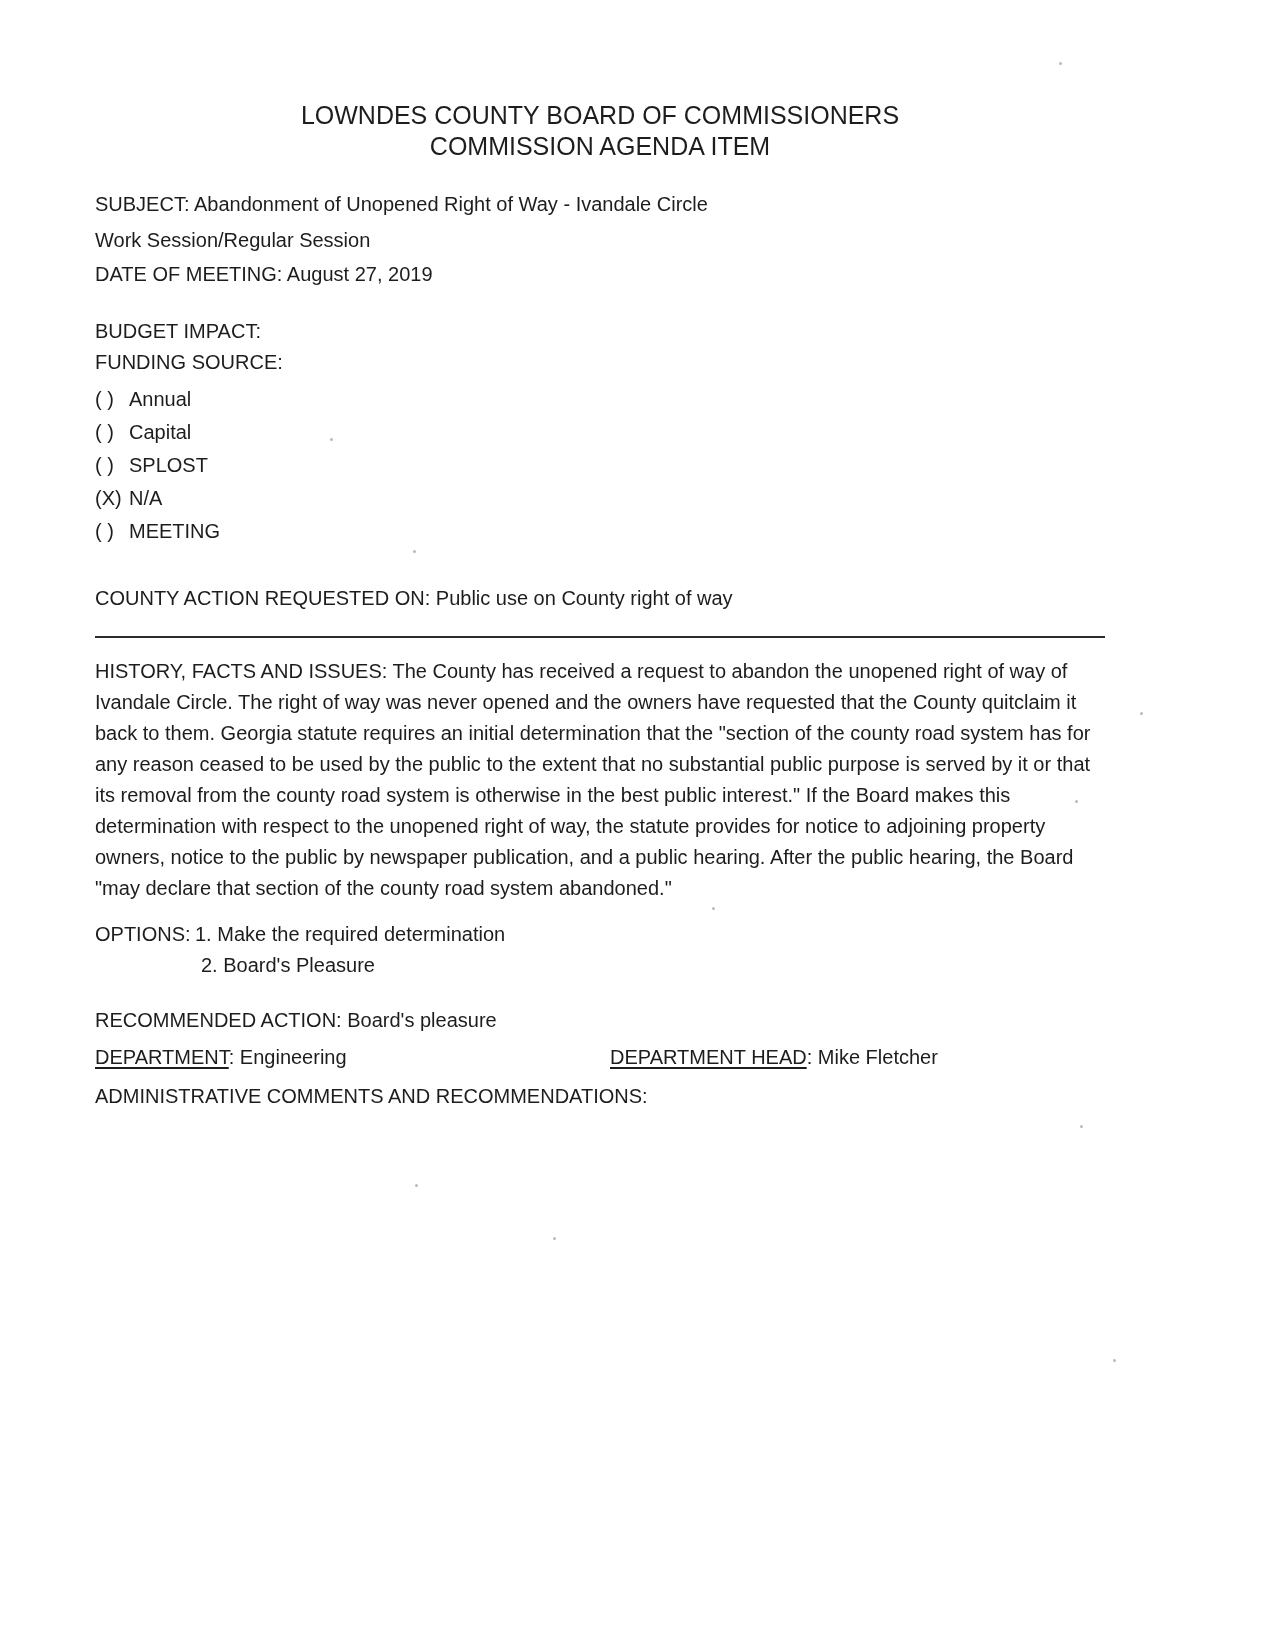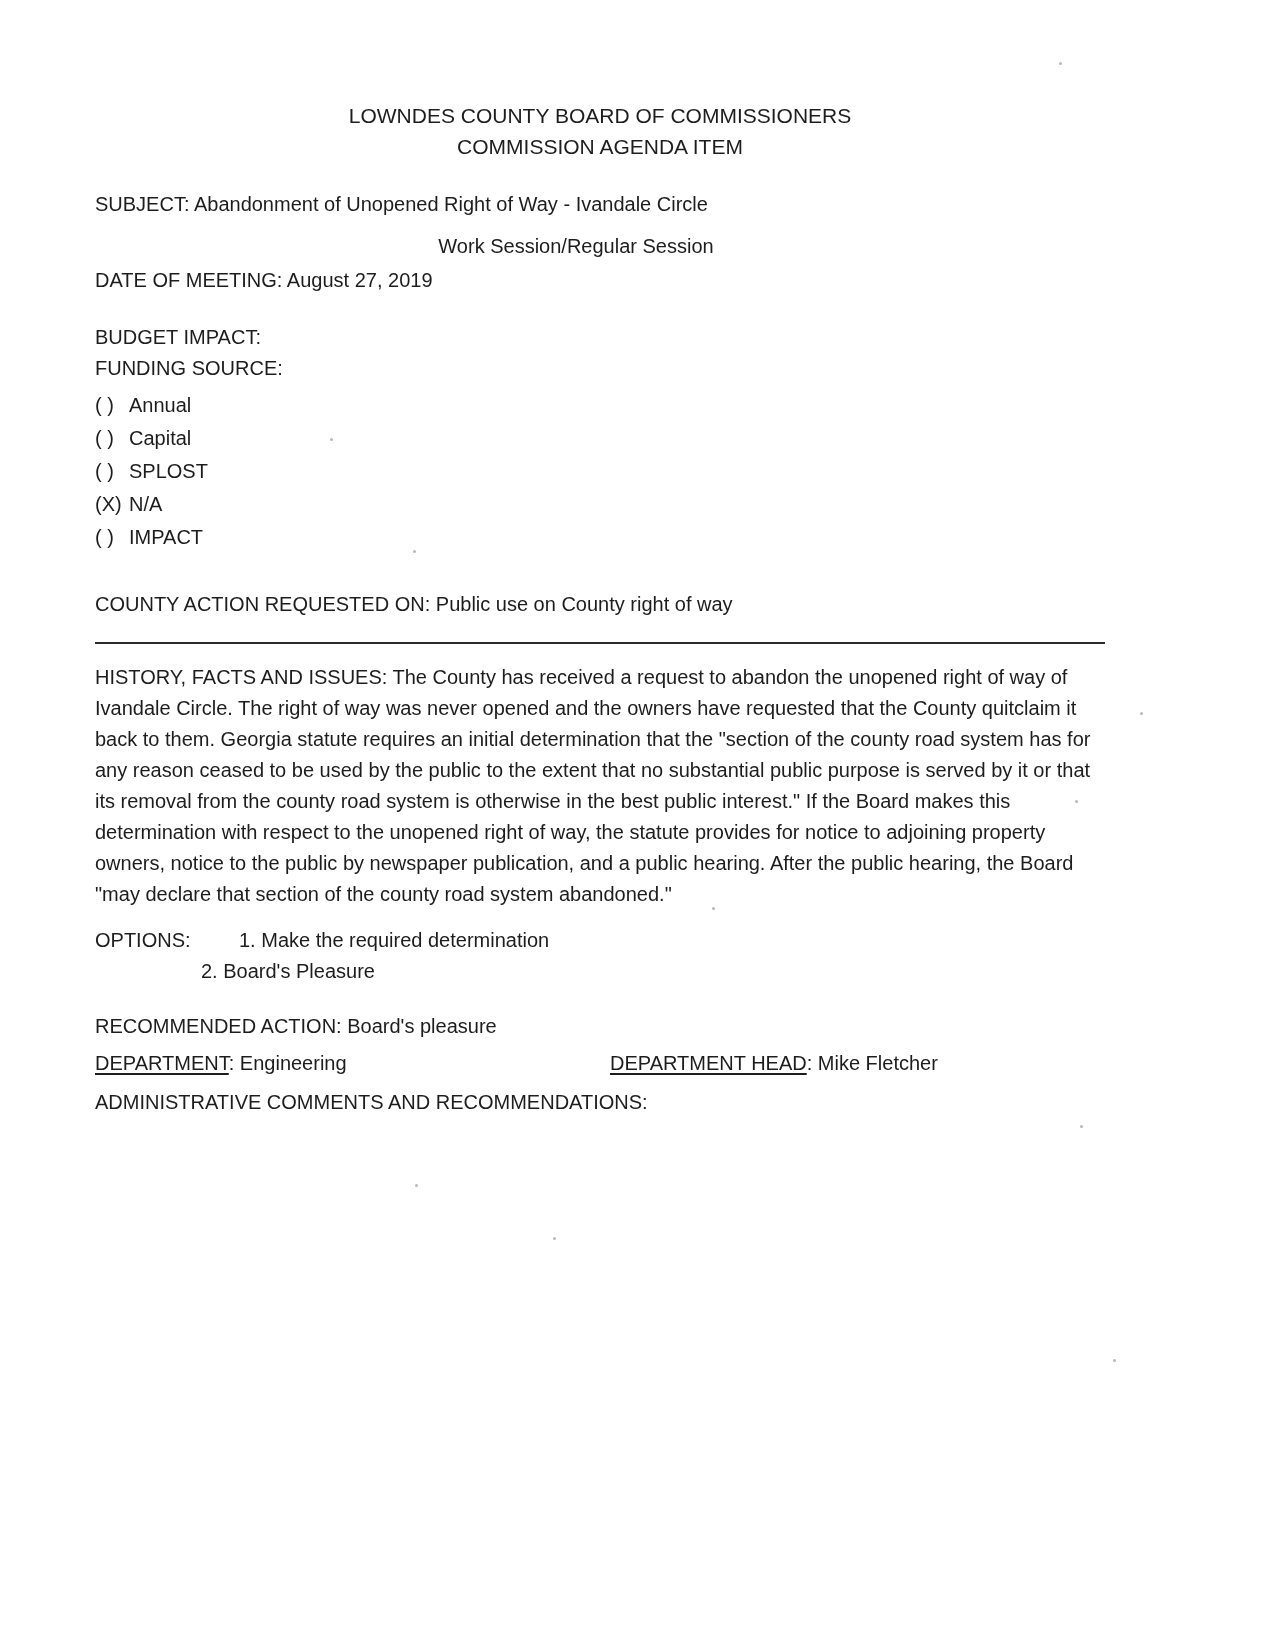--- a/index.html
+++ b/index.html
@@ -16,27 +16,27 @@
     box-sizing: border-box;
     padding: 100px 170px 0 95px;
     font-family: "Liberation Sans", "DejaVu Sans", sans-serif;
     font-size: 20px;
     line-height: 31px;
     color: #1d1d1d;
     -webkit-font-smoothing: antialiased;
   }
   .doc-header {
     text-align: center;
-    font-size: 21px;
+    font-size: 25px;
   }
   .line { white-space: nowrap; }
   .subject { margin-top: 27px; }
   .session {
-    margin-top: 11px;
-    text-align: center;
+    margin-top: 5px;
+    text-align: left;
     padding-right: 48px;
   }
   .date { margin-top: 3px; }
   .budget-impact { margin-top: 26px; }
   .funding-source { margin-top: 0; }
   .checkbox-group { margin-top: 5px; }
   .checkbox-row { line-height: 33px; }
   .checkbox-row .marker {
     display: inline-block;
     min-width: 34px;
@@ -44,21 +44,21 @@
   .county-action {
     margin-top: 35px;
     border-bottom: 2px solid #2c2c2c;
     padding-bottom: 22px;
   }
   .history {
     margin-top: 18px;
     white-space: normal;
   }
   .options { margin-top: 15px; }
-  .options-row { display: flex; gap: 44px; }
+  .options-row { display: flex; }
   .options-label { flex: 0 0 100px; }
   .options-item-2 { margin-left: 106px; }
   .recommended { margin-top: 24px; }
   .department-row {
     margin-top: 6px;
     display: flex;
   }
   .department-cell { flex: 0 0 515px; }
   .underlined {
     text-decoration: underline;
@@ -100,21 +100,21 @@
     <div class="checkbox-row">
       <span class="marker">( )</span><span>Capital</span>
     </div>
     <div class="checkbox-row">
       <span class="marker">( )</span><span>SPLOST</span>
     </div>
     <div class="checkbox-row">
       <span class="marker">(X)</span><span>N/A</span>
     </div>
     <div class="checkbox-row">
-      <span class="marker">( )</span><span>IMPACT</span>
+      <span class="marker">( )</span><span>MEETING</span>
     </div>
   </div>
 
   <div class="line county-action">
     <span>COUNTY ACTION REQUESTED ON:</span><span> Public use on County right of way</span>
   </div>
 
   <div class="history">
     <span>HISTORY, FACTS AND ISSUES:</span><span> The County has received a request to abandon the unopened right of way of Ivandale Circle. The right of way was never opened and the owners have requested that the County quitclaim it back to them. Georgia statute requires an initial determination that the "section of the county road system has for any reason ceased to be used by the public to the extent that no substantial public purpose is served by it or that its removal from the county road system is otherwise in the best public interest." If the Board makes this determination with respect to the unopened right of way, the statute provides for notice to adjoining property owners, notice to the public by newspaper publication, and a public hearing. After the public hearing, the Board "may declare that section of the county road system abandoned."</span>
   </div>

